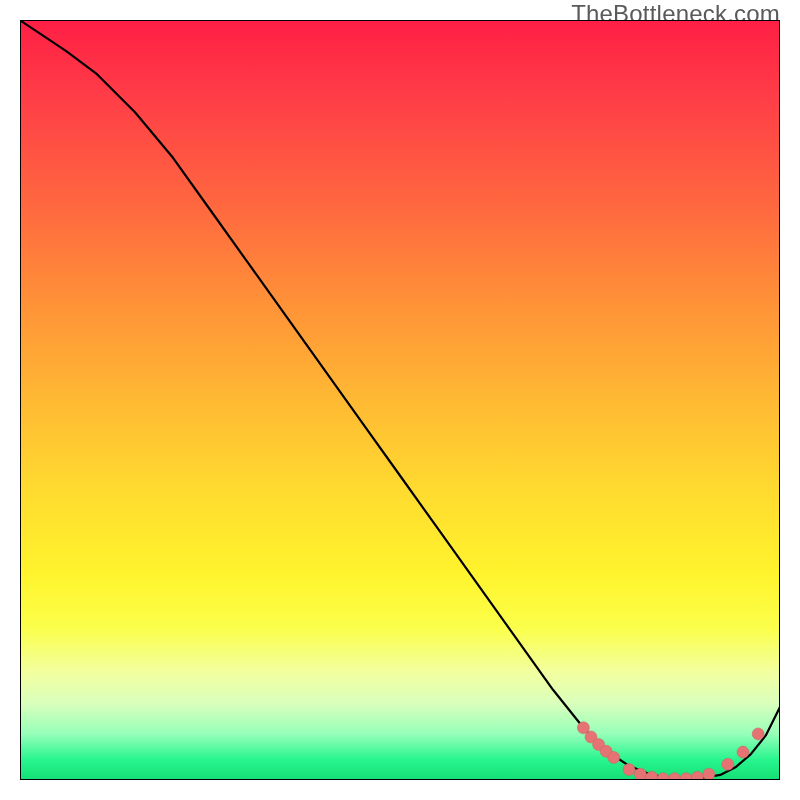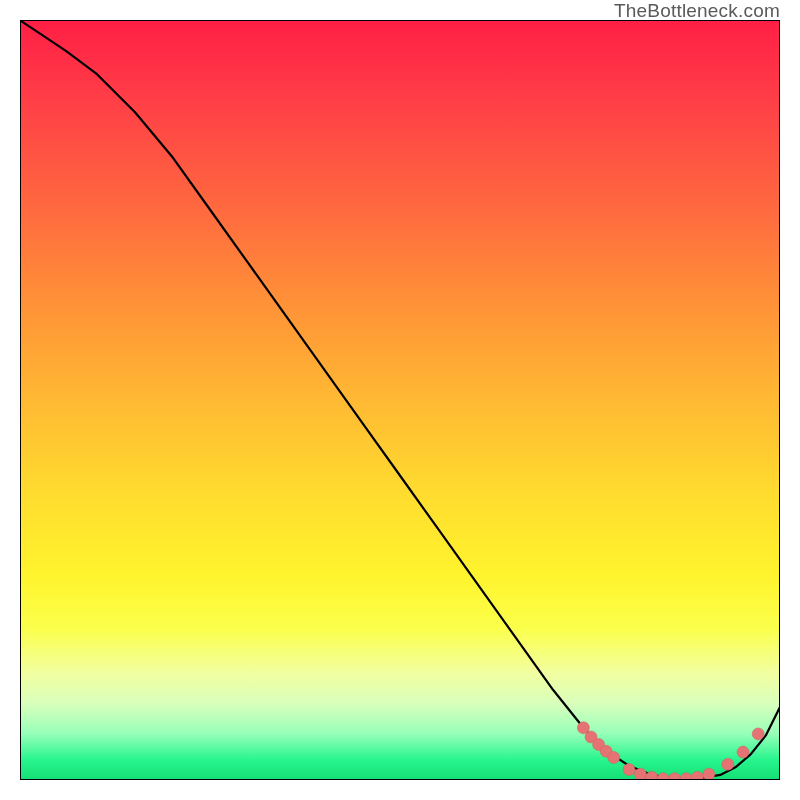--- a/index.html
+++ b/index.html
@@ -55,21 +55,21 @@
     top: 0;
     width: 760px;
     height: 760px;
   }
   .watermark {
     position: absolute;
     top: 0px;
     right: 20px;
     width: 760px;
     text-align: right;
-    font-size: 19px;
+    font-size: 24px;
     color: #5a5a5a;
     font-weight: 400;
     letter-spacing: 0.2px;
   }
 </style>
 </head>
 <body>
 
 <div class="outer">
   <div class="watermark">TheBottleneck.com</div>

